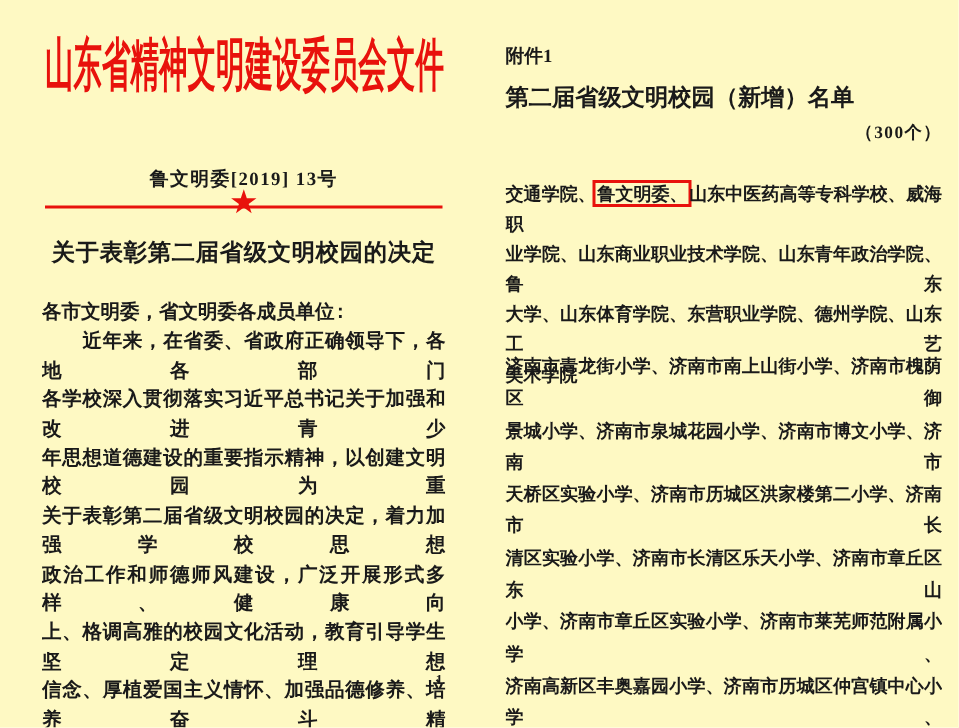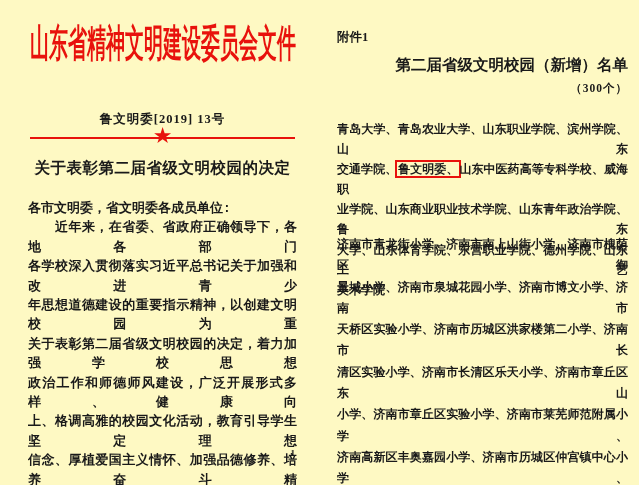--- a/index.html
+++ b/index.html
@@ -99,21 +99,21 @@
   }
   .attachment-label {
     position: absolute;
     top: 29px; left: 0;
     font-size: 12.5px;
     font-weight: bold;
   }
   .appendix-title {
     position: absolute;
     top: 55px; left: 0; right: 0;
-    text-align: right;
+    text-align: left;
     font-size: 15.5px;
     font-weight: bold;
   }
   .appendix-count {
     position: absolute;
     top: 81px; left: 0; right: 0;
     text-align: right;
     font-size: 11.5px;
     font-weight: bold;
     letter-spacing: 1px;
@@ -165,21 +165,20 @@
         <div class="line just">信念、厚植爱国主义情怀、加强品德修养、培养奋斗精</div>
       </div>
     <div class="page-number">1</div>
   </div>
 
   <div class="right-page">
     <div class="attachment-label">附件1</div>
     <div class="appendix-title">第二届省级文明校园（新增）名单</div>
     <div class="appendix-count">（300个）</div>
     <div class="para-1">
-        <div class="line just">青岛大学、青岛农业大学、山东职业学院、滨州学院、山东</div>
         <div class="line just">交通学院、<span class="hl">鲁文明委、</span>山东中医药高等专科学校、威海职</div>
         <div class="line just">业学院、山东商业职业技术学院、山东青年政治学院、鲁东</div>
         <div class="line just">大学、山东体育学院、东营职业学院、德州学院、山东工艺</div>
         <div class="line">美术学院</div>
       </div>
     <div class="para-2">
         <div class="line just">济南市青龙街小学、济南市南上山街小学、济南市槐荫区御</div>
         <div class="line just">景城小学、济南市泉城花园小学、济南市博文小学、济南市</div>
         <div class="line just">天桥区实验小学、济南市历城区洪家楼第二小学、济南市长</div>
         <div class="line just">清区实验小学、济南市长清区乐天小学、济南市章丘区东山</div>

